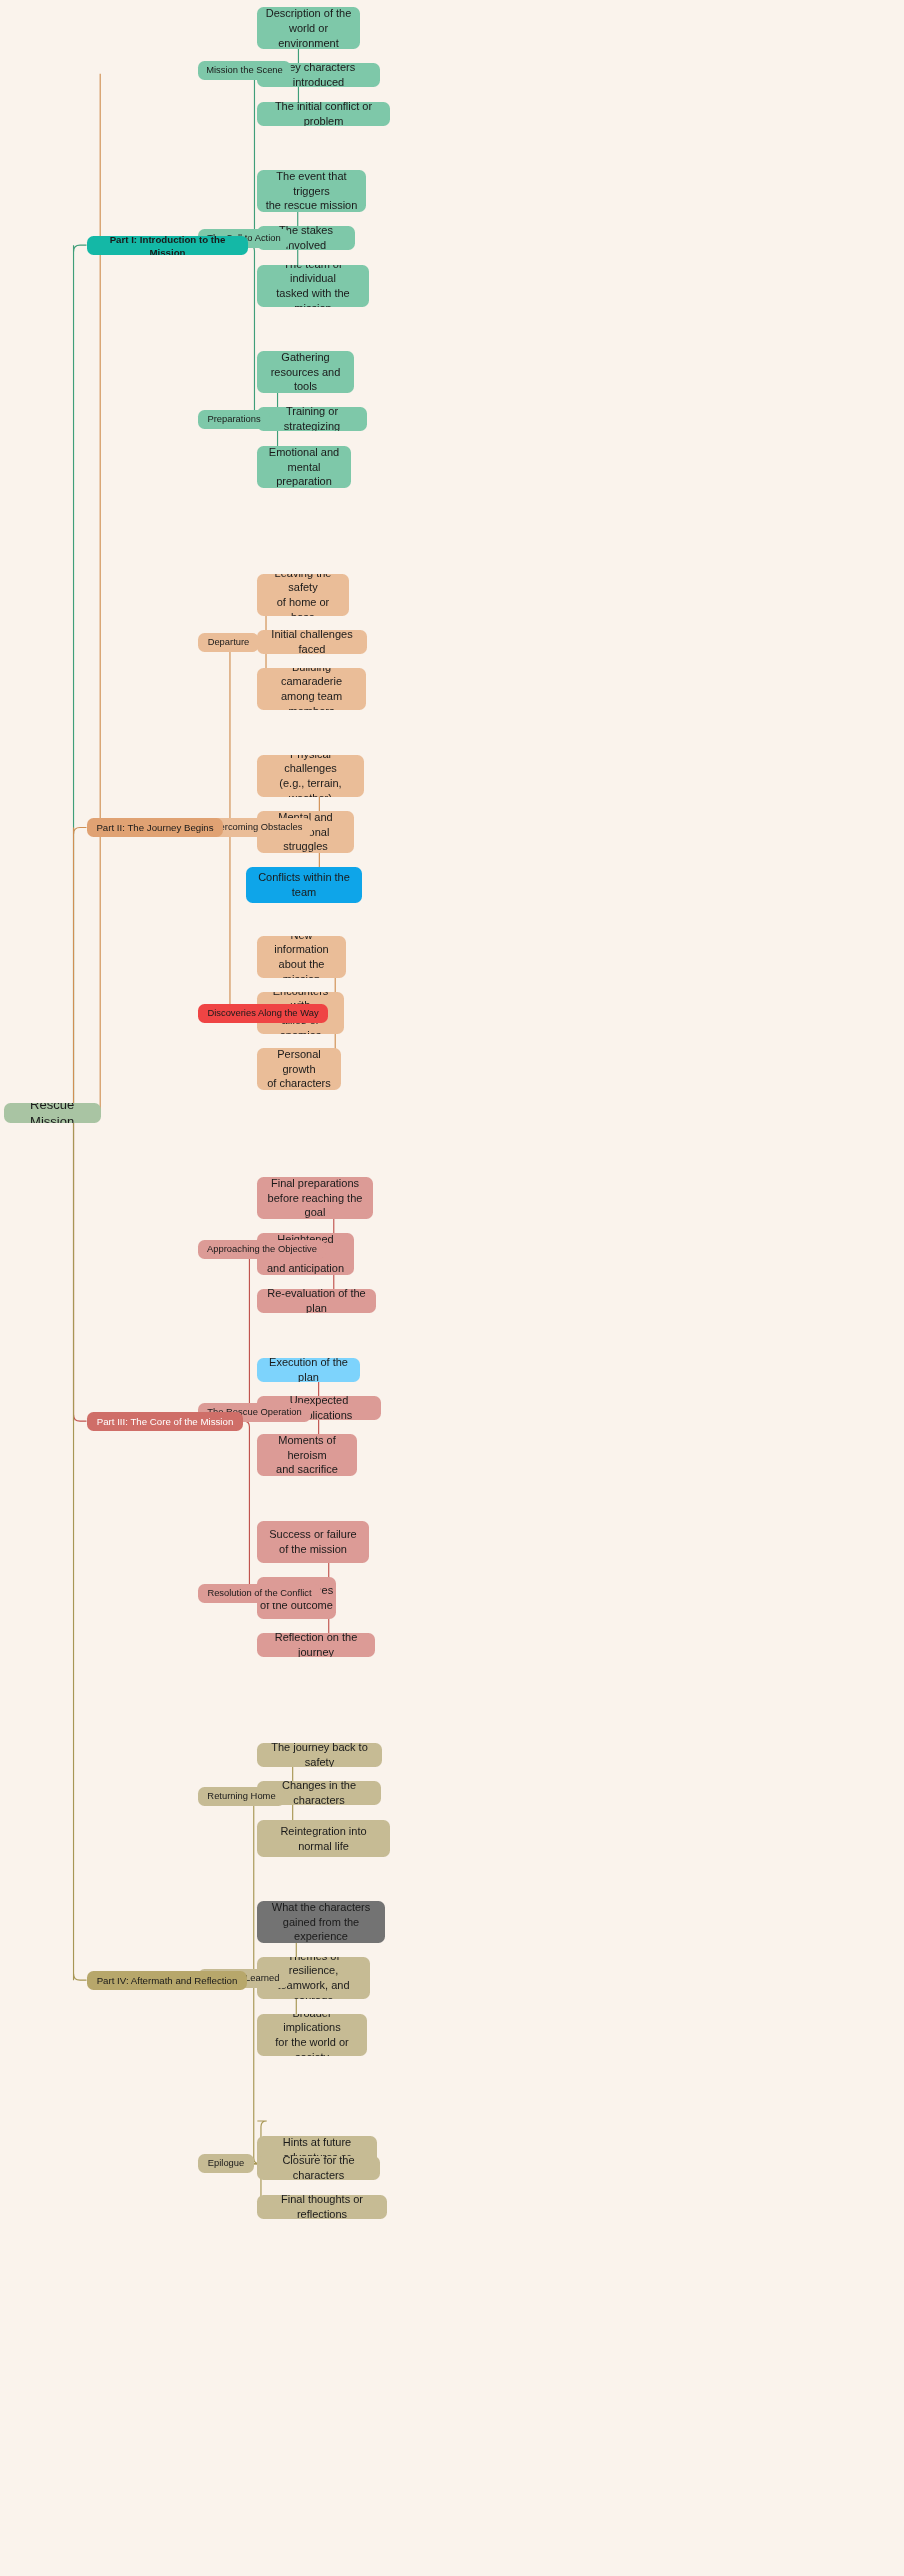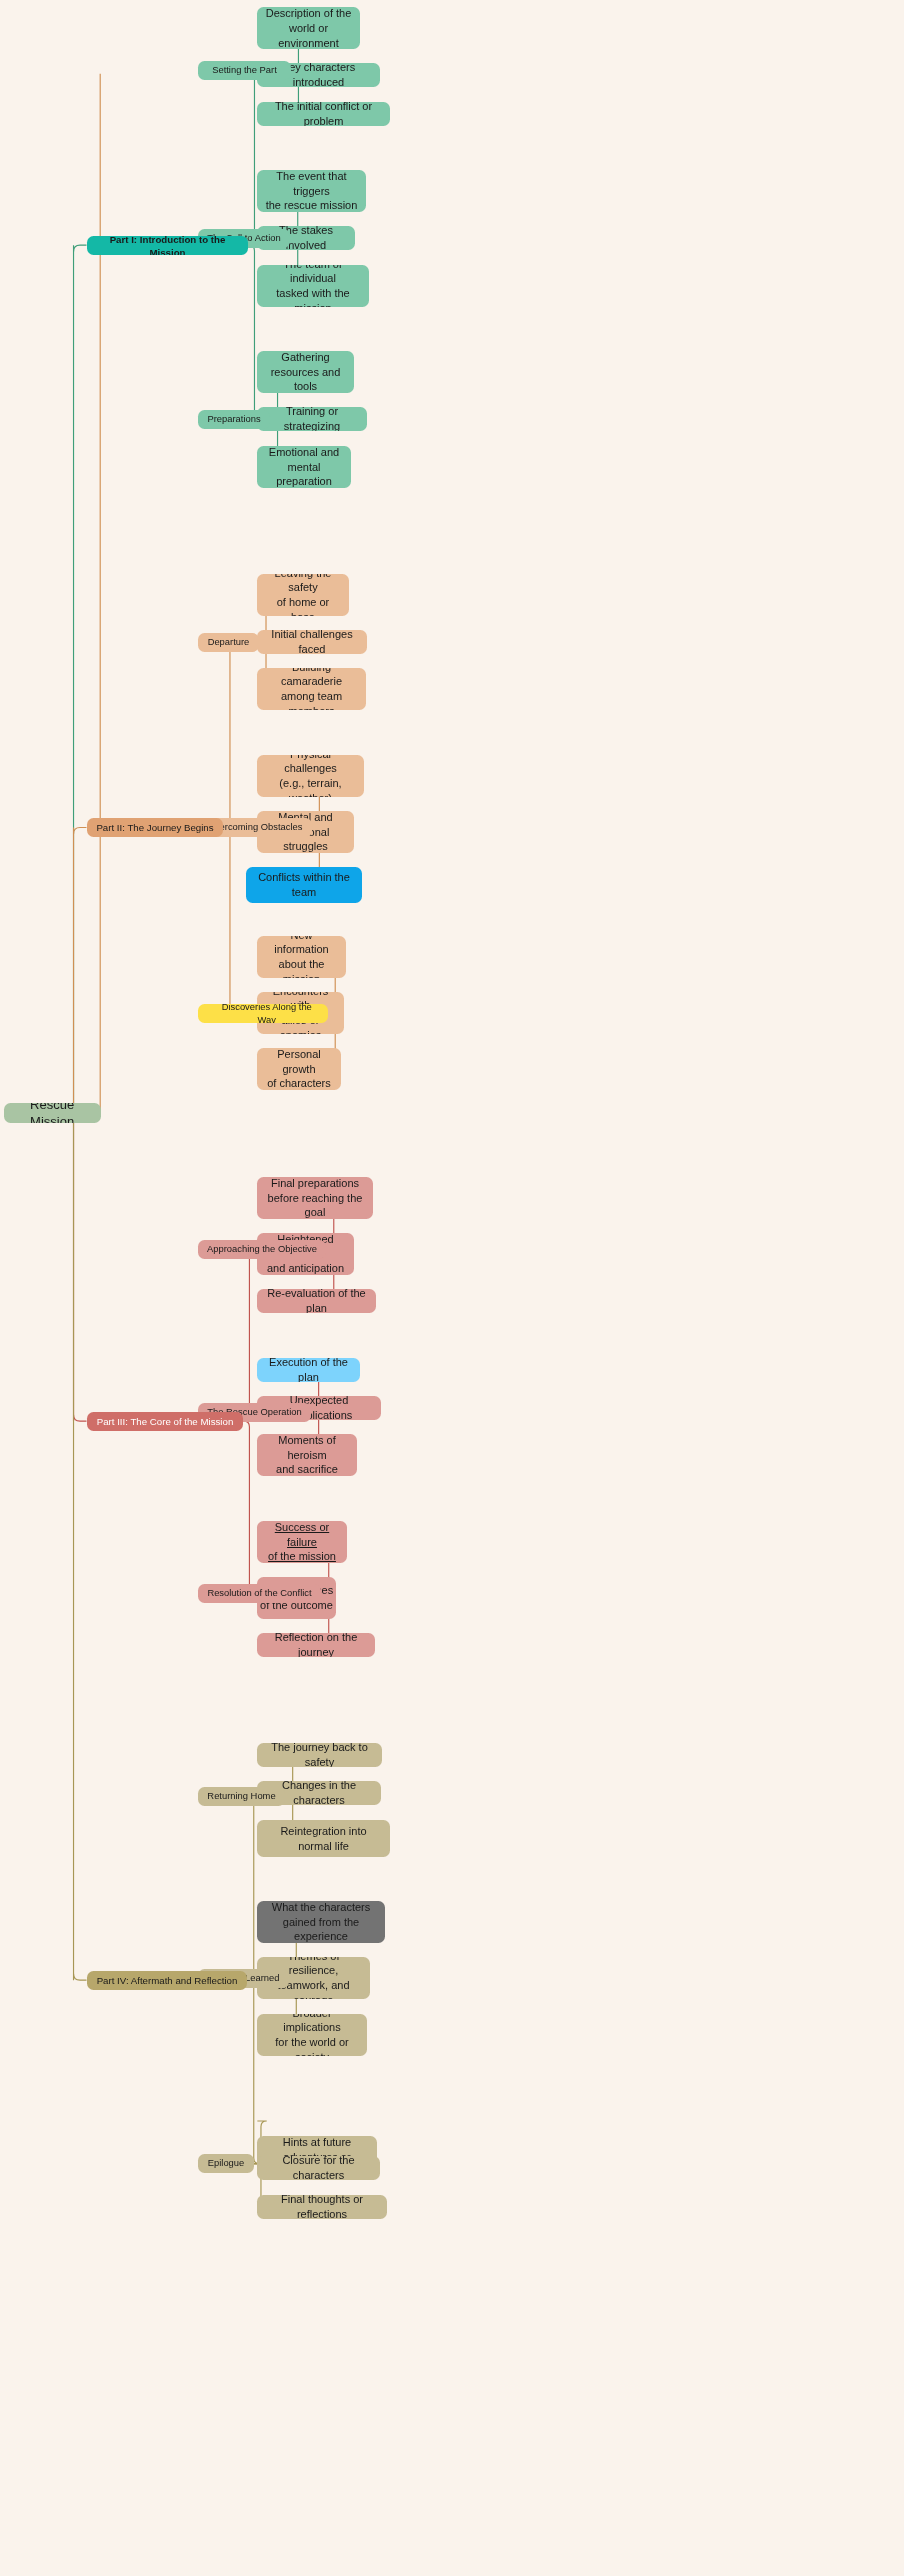--- a/index.html
+++ b/index.html
@@ -105,21 +105,21 @@
       <path d="M 102 339.875 L 102 1543.25" fill="none" stroke="#3f9e79" stroke-width="1.6"></path>
       <path d="M 102 1147.75 L 102 1543.25" fill="none" stroke="#d08f53" stroke-width="1.6"></path>
       <path d="M 102 1543.25 L 102 1971.25" fill="none" stroke="#c0534e" stroke-width="1.6"></path>
       <path d="M 102 1543.25 L 102 2746.625" fill="none" stroke="#a79654" stroke-width="1.6"></path>
       <path d="M 139 1543.25 L 139 102" fill="none" stroke="#d08f53" stroke-width="1.6"></path>
     </svg>
 <div class="node lvl3" style="left: 257px; top: 7.2px; width: 103px; height: 42px; background: rgb(126, 200, 169);"><span>Description of the
 world or environment</span></div>
     <div class="node lvl3" style="left: 257px; top: 63px; width: 123px; height: 24px; background: rgb(126, 200, 169);"><span>Key characters introduced</span></div>
     <div class="node lvl3" style="left: 257px; top: 102px; width: 133px; height: 24px; background: rgb(126, 200, 169);"><span>The initial conflict or problem</span></div>
-    <div class="node lvl2" style="left: 198px; top: 61px; width: 93px; height: 19px; background: rgb(126, 200, 169);"><span>Setting the Part</span></div>
+    <div class="node lvl2" style="left: 198px; top: 61px; width: 93px; height: 19px; background: rgb(126, 200, 169);"><span>Mission the Scene</span></div>
     <div class="node lvl3" style="left: 257px; top: 170px; width: 109px; height: 42px; background: rgb(126, 200, 169);"><span>The event that triggers
 the rescue mission</span></div>
     <div class="node lvl3" style="left: 257px; top: 226px; width: 98px; height: 24px; background: rgb(126, 200, 169);"><span>The stakes involved</span></div>
     <div class="node lvl3" style="left: 257px; top: 265px; width: 112px; height: 42px; background: rgb(126, 200, 169);"><span>The team or individual
 tasked with the mission</span></div>
     <div class="node lvl2" style="left: 198px; top: 229px; width: 92px; height: 19px; background: rgb(126, 200, 169);"><span>The Call to Action</span></div>
     <div class="node lvl3" style="left: 257px; top: 351px; width: 97px; height: 42px; background: rgb(126, 200, 169);"><span>Gathering
 resources and tools</span></div>
     <div class="node lvl3" style="left: 257px; top: 407px; width: 110px; height: 24px; background: rgb(126, 200, 169);"><span>Training or strategizing</span></div>
     <div class="node lvl3" style="left: 257px; top: 446px; width: 94px; height: 42px; background: rgb(126, 200, 169);"><span>Emotional and
@@ -137,34 +137,34 @@
     <div class="node lvl3" style="left: 257px; top: 811px; width: 97px; height: 42px; background: rgb(234, 189, 152);"><span>Mental and
 emotional struggles</span></div>
     <div class="node lvl3" style="left: 246px; top: 867px; width: 116px; height: 36px; background: #0ea5e9;"><span>Conflicts within the team</span></div>
     <div class="node lvl2" style="left: 198px; top: 818px; width: 114px; height: 19px; background: rgb(234, 189, 152);"><span>Overcoming Obstacles</span></div>
     <div class="node lvl3" style="left: 257px; top: 936px; width: 89px; height: 42px; background: rgb(234, 189, 152);"><span>New information
 about the mission</span></div>
     <div class="node lvl3" style="left: 257px; top: 992px; width: 87px; height: 42px; background: rgb(234, 189, 152);"><span>Encounters with
 allies or enemies</span></div>
     <div class="node lvl3" style="left: 257px; top: 1048px; width: 84px; height: 42px; background: rgb(234, 189, 152);"><span>Personal growth
 of characters</span></div>
-    <div class="node lvl2" style="left: 198px; top: 1004px; width: 130px; height: 19px; background: #fde047; padding-left: 14px;"><span>Discoveries Along the Way</span></div>
+    <div class="node lvl2" style="left: 198px; top: 1004px; width: 130px; height: 19px; background: #ef4444;"><span>Discoveries Along the Way</span></div>
     <div class="node lvl1" style="left: 87px; top: 818px; width: 136px; height: 19px; background: rgb(224, 162, 115);"><span>Part II: The Journey Begins</span></div>
     <div class="node lvl3" style="left: 257px; top: 1177px; width: 116px; height: 42px; background: rgb(220, 155, 150);"><span>Final preparations
 before reaching the goal</span></div>
     <div class="node lvl3" style="left: 257px; top: 1233px; width: 97px; height: 42px; background: rgb(220, 155, 150);"><span>Heightened tension
 and anticipation</span></div>
     <div class="node lvl3" style="left: 257px; top: 1289px; width: 119px; height: 24px; background: rgb(220, 155, 150);"><span>Re-evaluation of the plan</span></div>
     <div class="node lvl2" style="left: 198px; top: 1240px; width: 128px; height: 19px; background: rgb(220, 155, 150);"><span>Approaching the Objective</span></div>
     <div class="node lvl3" style="left: 257px; top: 1358px; width: 103px; height: 24px; background: #7dd3fc;"><span>Execution of the plan</span></div>
     <div class="node lvl3" style="left: 257px; top: 1396px; width: 124px; height: 24px; background: rgb(220, 155, 150);"><span>Unexpected complications</span></div>
     <div class="node lvl3" style="left: 257px; top: 1434px; width: 100px; height: 42px; background: rgb(220, 155, 150);"><span>Moments of heroism
 and sacrifice</span></div>
     <div class="node lvl2" style="left: 198px; top: 1403px; width: 113px; height: 19px; background: rgb(220, 155, 150);"><span>The Rescue Operation</span></div>
-    <div class="node lvl3" style="left: 257px; top: 1521px; width: 90px; height: 42px; background: rgb(220, 155, 150); text-decoration: underline;"><span>Success or failure
+    <div class="node lvl3" style="left: 257px; top: 1521px; width: 112px; height: 42px; background: rgb(220, 155, 150);"><span>Success or failure
 of the mission</span></div>
     <div class="node lvl3" style="left: 257px; top: 1577px; width: 79px; height: 42px; background: rgb(220, 155, 150);"><span>Consequences
 of the outcome</span></div>
     <div class="node lvl3" style="left: 257px; top: 1633px; width: 118px; height: 24px; background: rgb(220, 155, 150);"><span>Reflection on the journey</span></div>
     <div class="node lvl2" style="left: 198px; top: 1584px; width: 123px; height: 19px; background: rgb(220, 155, 150);"><span>Resolution of the Conflict</span></div>
     <div class="node lvl1 white-text" style="left: 87px; top: 1412px; width: 156px; height: 19px; background: rgb(207, 110, 104);"><span>Part III: The Core of the Mission</span></div>
     <div class="node lvl3" style="left: 257px; top: 1743px; width: 125px; height: 24px; background: rgb(198, 187, 148);"><span>The journey back to safety</span></div>
     <div class="node lvl3" style="left: 257px; top: 1781px; width: 124px; height: 24px; background: rgb(198, 187, 148);"><span>Changes in the characters</span></div>
     <div class="node lvl3" style="left: 257px; top: 1820px; width: 133px; height: 37px; background: rgb(198, 187, 148);"><span>Reintegration into normal life</span></div>
     <div class="node lvl2" style="left: 198px; top: 1787px; width: 87px; height: 19px; background: rgb(198, 187, 148);"><span>Returning Home</span></div>

